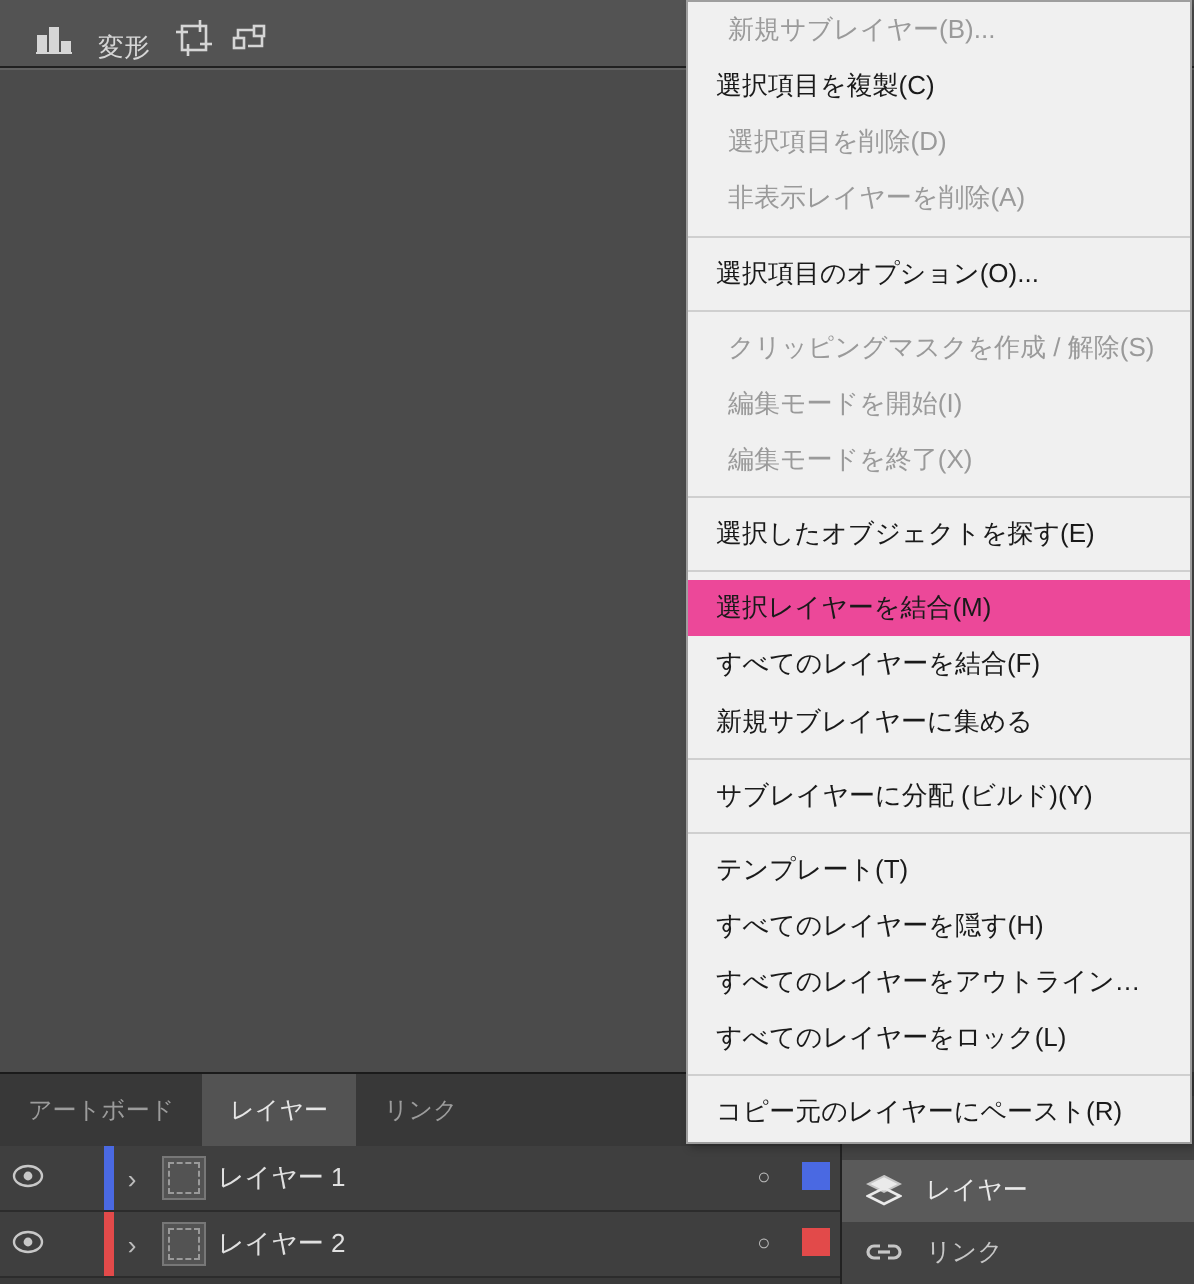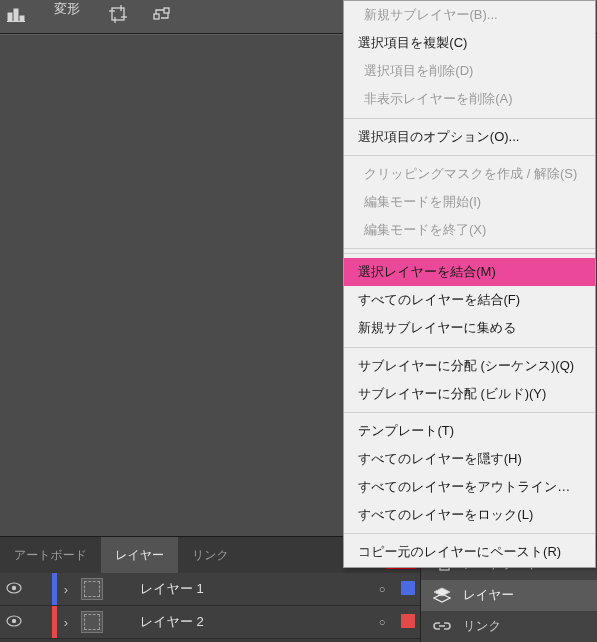--- a/index.html
+++ b/index.html
@@ -1,19 +1,19 @@
 <!DOCTYPE html>
 <html><head>
 <meta charset="utf-8">
 <style>
   * { box-sizing: border-box; margin: 0; padding: 0; font-family: "Segoe UI", Meiryo, sans-serif; }
   body { width: 597px; height: 642px; background: #2f2f2f; overflow: hidden; position: relative; }
 
   
-  .toolbar { height: 34px; background: #535353; border-bottom: 1px solid #202020; display: flex; align-items: flex-start; padding: 0 2px; gap: 16px; }
+  .toolbar { height: 34px; background: #535353; border-bottom: 1px solid #202020; display: flex; align-items: flex-end; padding: 0 13px; gap: 0; }
   .tool { width: 28px; height: 28px; display:flex; align-items:center; justify-content:center; color:#ccc; }
   .tool svg { stroke:#d6d6d6; }
   .tool-label { color:#d6d6d6; font-size:13px; padding:0 8px; }
   .canvas { height: 502px; background:#4b4b4b; border-top:1px solid #606060; }
 
   
   .panel { position:absolute; left:0; right:0; top:536px; bottom:0; background:#4c1d95; color:#bcbcbc; display:flex; }
   .panel-left { width: 420px; display:flex; flex-direction:column; border-top:1px solid #1b1b1b;}
   .tabs { height: 36px; display:flex; align-items:center; font-size:12px; background:#383838; }
   .tab { padding: 0 14px; height:100%; display:flex; align-items:center; color:#9c9c9c; border-top:1px solid transparent;}
@@ -25,21 +25,21 @@
   .layer-rows { flex:1; background:#3a3a3a; }
   .layer-row { height:33px; display:flex; align-items:center; border-bottom:1px solid #2c2c2c; font-size:13px; color:#e0e0e0; background:#3f3f3f;}
   .eye { width:28px; text-align:center; color:#c8c8c8; }
   .lock { width:24px; }
   .color-bar { width:5px; height:100%; }
   .bar-blue { background:#4a69e2; }
   .bar-red { background:#e24a4a; }
   .chev { width:18px; text-align:center; color:#bcbcbc;}
   .layer-thumb { width:22px; height:22px; border:1px solid #777; margin:0 6px; background:#535353; position:relative;}
   .layer-thumb::before { content:''; position:absolute; inset:2px; border:1px dashed #9a9a9a;}
-  .layer-name { flex:1;margin-left:31px; }
+  .layer-name { flex:1; }
   .target-o { width:28px; text-align:center; color:#bcbcbc; font-size:11px;}
   .square { width:14px; height:14px; display:inline-block; }
   .sq-fill-blue { background:#4a69e2; border:1px solid #4a69e2;}
   .sq-fill-red  { background:#e24a4a; border:1px solid #e24a4a;}
 
   
   .panel-right { flex:1; background:#434343; border-left:1px solid #222; display:flex; flex-direction:column; font-size:12.5px; color:#c6c6c6;}
   .side-item { display:flex; align-items:center; gap:10px; height:35px; padding:0 10px;}
   .side-item.active { background:#5a5a5a; color:#eaeaea;}
   .side-icon { width:22px; height:22px; display:flex; align-items:center; justify-content:center;}
@@ -176,26 +176,26 @@
     <div class="ctx-item">選択項目を複製(C)</div>
     <div class="ctx-item disabled">選択項目を削除(D)</div>
     <div class="ctx-item disabled">非表示レイヤーを削除(A)</div>
     <div class="ctx-sep"></div>
     <div class="ctx-item">選択項目のオプション(O)...</div>
     <div class="ctx-sep"></div>
     <div class="ctx-item disabled">クリッピングマスクを作成 / 解除(S)</div>
     <div class="ctx-item disabled">編集モードを開始(I)</div>
     <div class="ctx-item disabled">編集モードを終了(X)</div>
     <div class="ctx-sep"></div>
+    <div class="ctx-item">選択したオブジェクトを探す(E)</div>
     <div class="ctx-sep"></div>
     <div class="ctx-item selected">選択レイヤーを結合(M)</div>
     <div class="ctx-item">すべてのレイヤーを結合(F)</div>
     <div class="ctx-item">新規サブレイヤーに集める</div>
     <div class="ctx-sep"></div>
-    <div class="ctx-item">サブレイヤーに分配 (シーケンス)(Q)</div>
     <div class="ctx-item">サブレイヤーに分配 (ビルド)(Y)</div>
     <div class="ctx-sep"></div>
     <div class="ctx-item">テンプレート(T)</div>
     <div class="ctx-item">すべてのレイヤーを隠す(H)</div>
     <div class="ctx-item">すべてのレイヤーをアウトライン表示(U)</div>
     <div class="ctx-item">すべてのレイヤーをロック(L)</div>
     <div class="ctx-sep"></div>
     <div class="ctx-item">コピー元のレイヤーにペースト(R)</div>
   </div>
 

